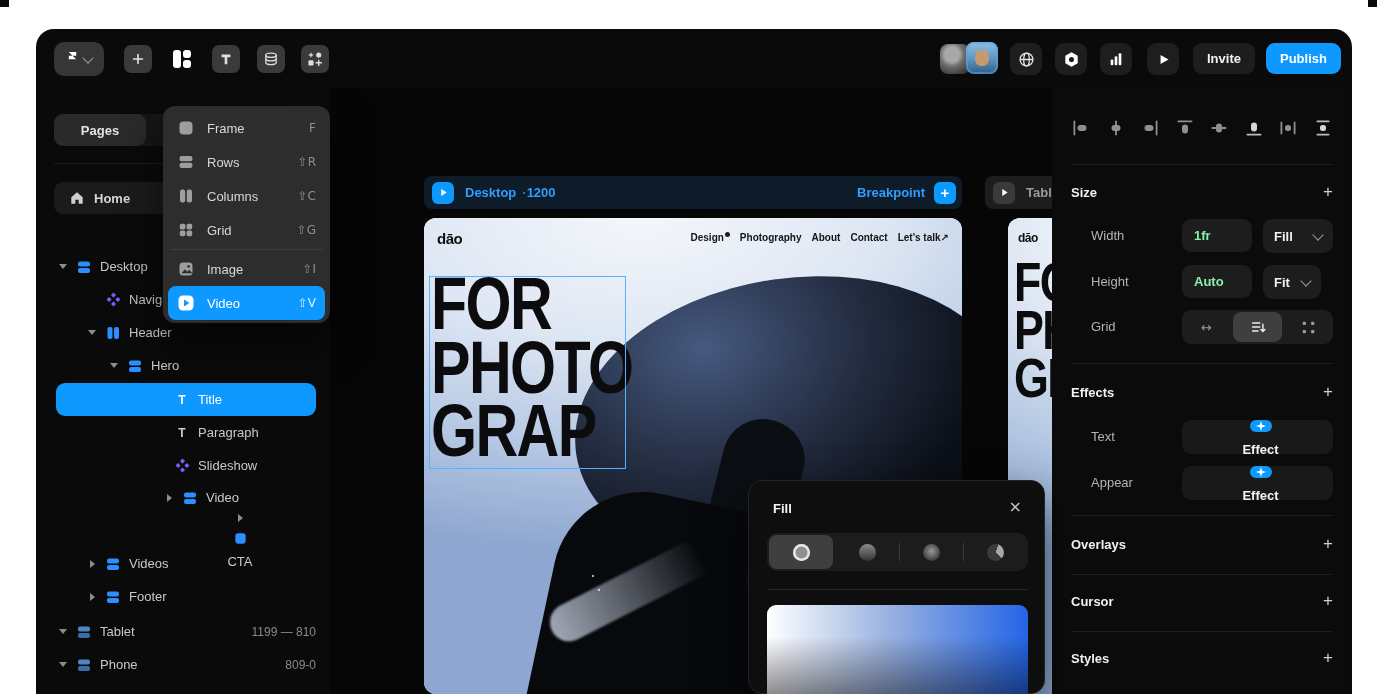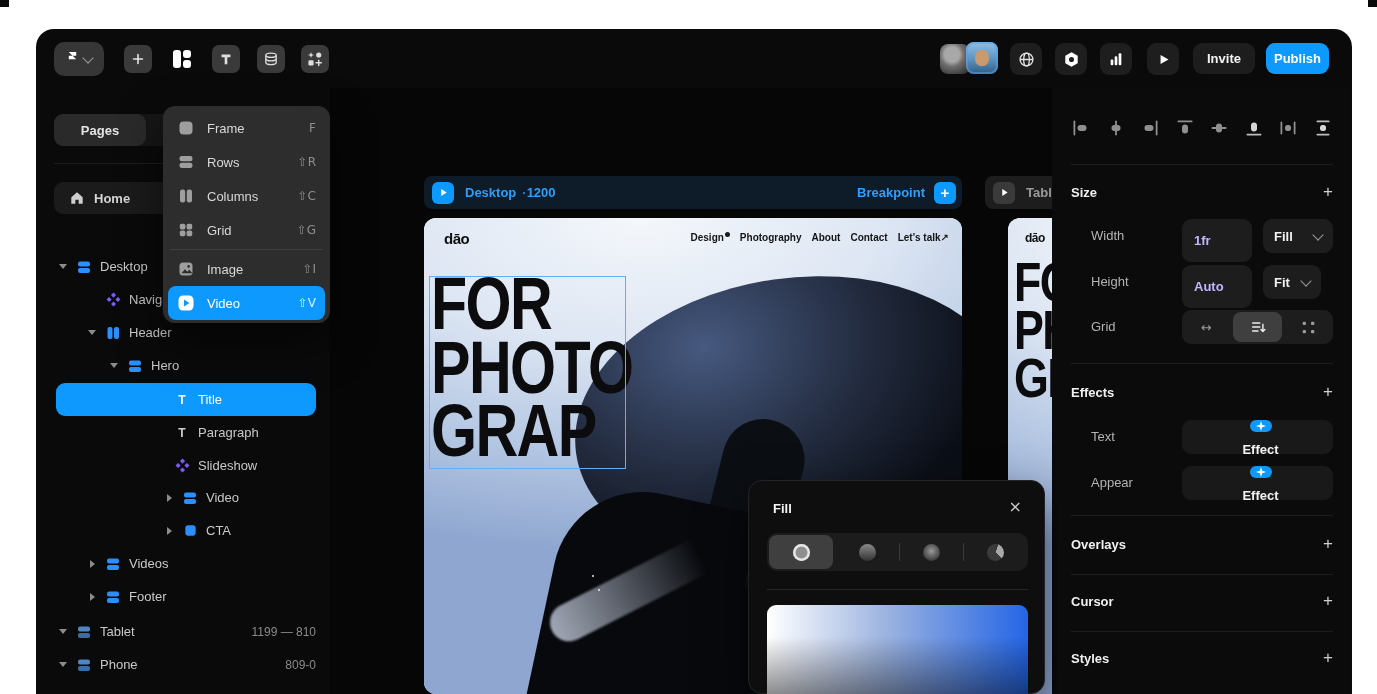--- a/index.html
+++ b/index.html
@@ -21,21 +21,21 @@
   .tb-round{position:absolute;top:14px;width:32px;height:32px;background:#1e1e1e;border-radius:9px;
     display:flex;align-items:center;justify-content:center;}
   .avatar{position:absolute;border-radius:8px;overflow:hidden;}
   .av1{left:904px;top:15px;width:30px;height:30px;background:
        radial-gradient(circle at 40% 35%,#a8a8a8 0 28%,#6e6e6e 45%,#3c3c3c 80%);filter:grayscale(1);}
   .av2{left:930px;top:13px;width:32px;height:32px;background:
        linear-gradient(180deg,#8fc0e8 0%,#5d92bd 55%,#2e5d85 100%);box-shadow:inset 0 0 0 2px rgba(90,160,230,.55);}
   .av2 .face{position:absolute;left:9px;top:8px;width:14px;height:16px;border-radius:45%;background:#c79a70;}
   .btn-invite{position:absolute;left:1157px;top:14px;height:31px;padding:0 14px;background:#1d1d1d;
     border-radius:9px;color:#f2f2f2;font-weight:600;display:flex;align-items:center;}
-  .btn-publish{position:absolute;left:1230px;top:14px;height:31px;padding:0 8px;background:#0d99ff;
+  .btn-publish{position:absolute;left:1230px;top:14px;height:31px;padding:0 14px;background:#0d99ff;
     border-radius:9px;color:#fff;font-weight:700;display:flex;align-items:center;}
   .chev{width:7px;height:7px;border-right:1.5px solid #9a9a9a;border-bottom:1.5px solid #9a9a9a;
     transform:rotate(45deg);margin-top:-3px;}
 
   
   .sidebar{position:absolute;left:0;top:59px;width:294px;height:606px;background:#0a0a0a;}
   .tabs-pill{position:absolute;left:18px;top:26px;width:256px;height:32px;background:#161616;border-radius:9px;}
   .tab-active{position:absolute;left:0;top:0;width:92px;height:32px;background:#2a2a2a;border-radius:9px;
     display:flex;align-items:center;justify-content:center;color:#e3e3e3;font-weight:600;}
   .side-divider{position:absolute;left:18px;top:75px;width:258px;height:1px;background:#1c1c1c;}
@@ -84,21 +84,21 @@
   .bodymass{position:absolute;left:110px;top:310px;width:540px;height:320px;background:#07090d;
     border-radius:90px 20px 0 0;transform:rotate(12deg);z-index:2;}
   .arm{position:absolute;left:272px;top:198px;width:82px;height:300px;background:#0b0e13;border-radius:40px;
     transform:rotate(14deg);z-index:2;}
   .hl-shoulder{position:absolute;left:118px;top:352px;width:185px;height:38px;border-radius:19px;
     background:linear-gradient(90deg,#c7cfdf 0%,rgba(199,207,223,0) 90%);opacity:.8;
     transform:rotate(-27deg);filter:blur(1px);z-index:3;}
   .hl-hand{position:absolute;left:334px;top:262px;width:9px;height:115px;border-radius:5px;
     background:linear-gradient(180deg,#8a94a8,rgba(138,148,168,0));opacity:.55;transform:rotate(16deg);z-index:3;}
   .dust{position:absolute;width:2px;height:2px;border-radius:50%;background:#fff;opacity:.9;z-index:3;}
-  .site-header{position:absolute;left:7px;top:0;right:0;height:40px;z-index:4;display:flex;align-items:center;text-align:center;}
+  .site-header{position:absolute;left:0;top:0;right:0;height:40px;z-index:4;display:flex;align-items:center;text-align:center;}
   .site-logo{font-weight:800;font-size:15px;color:#101010;letter-spacing:-.5px;margin-left:13px;}
   .site-nav{margin-left:auto;margin-right:13px;display:flex;align-items:center;gap:10px;
     font-size:10px;font-weight:700;color:#141414;}
   .nav-badge{display:inline-block;width:5px;height:5px;border-radius:50%;background:#1c1c1c;
     vertical-align:super;margin-left:1px;}
   .big-title{position:absolute;left:7px;top:54px;z-index:2;font-weight:900;color:#0c0c0e;
     font-size:74px;line-height:.86;letter-spacing:-2px;transform:scaleX(.8);transform-origin:top left;
     font-family:"Liberation Sans",sans-serif;}
   .pv-tablet .big-title{font-size:56px;top:40px;left:6px;}
   .pv-tablet .site-logo{font-size:12px;margin-left:10px;}
@@ -126,22 +126,22 @@
 
   
   .inspector{position:absolute;left:1016px;top:59px;width:295px;height:606px;background:#0b0b0b;z-index:5;}
   .align-row{position:absolute;left:19px;top:30px;width:262px;display:flex;justify-content:space-between;}
   .al-ic{width:20px;height:20px;display:flex;align-items:center;justify-content:center;cursor:pointer;}
   .insp-div{position:absolute;left:19px;width:262px;height:1px;background:#1d1d1d;}
   .sec-head{position:absolute;left:19px;width:262px;display:flex;align-items:center;justify-content:space-between;
     color:#f0f0f0;font-weight:700;}
   .sec-plus{color:#cfcfcf;font-size:17px;font-weight:400;cursor:pointer;}
   .prop-label{position:absolute;left:39px;color:#b3b3b3;font-weight:500;}
-  .inp{position:absolute;height:43px;background:#1d1d1d;border-radius:9px;display:flex;align-items:center;
-    padding-left:12px;box-sizing:border-box;color:#c4b5fd;font-weight:600;cursor:text;}
+  .inp{position:absolute;height:33px;background:#1d1d1d;border-radius:9px;display:flex;align-items:center;
+    padding-left:12px;box-sizing:border-box;color:#86efac;font-weight:600;cursor:text;}
   .sel{position:absolute;height:34px;background:#1d1d1d;border-radius:9px;display:flex;align-items:center;
     justify-content:space-between;padding:0 11px;box-sizing:border-box;color:#f2f2f2;font-weight:600;cursor:pointer;}
   .sel .chev{border-color:#9a9a9a;}
   .segbar{position:absolute;left:130px;width:151px;height:34px;background:#1d1d1d;border-radius:9px;display:flex;}
   .seg-c{flex:1;display:flex;align-items:center;justify-content:center;color:#9a9a9a;cursor:pointer;}
   .seg-c.selected{background:#3f3f3f;border-radius:8px;margin:2px;color:#ededed;}
   .fx-btn{position:absolute;left:130px;width:151px;height:34px;background:#191919;border-radius:9px;
     display:flex;align-items:center;gap:10px;padding-left:6px;box-sizing:border-box;cursor:pointer;flex-direction:column;}
   .fx-ic{width:22px;height:22px;border-radius:6px;background:#0d99ff;display:flex;align-items:center;justify-content:center;}
   .fx-lab{color:#f2f2f2;font-weight:600;}
@@ -327,21 +327,21 @@
             <span class="caret-r"></span>
           </span>
         <span class="tree-ico">
             <svg width="16" height="16" viewBox="0 0 16 16" fill="#2b8fff">
               <rect x="2" y="2.5" width="12" height="5" rx="2"></rect>
               <rect x="2" y="9" width="12" height="5" rx="2"></rect>
             </svg>
           </span>
         <span>Video</span>
       </div>
-      <div class="tree-row" style="top:426px;padding-left:110px;">
+      <div class="tree-row" style="top:426px;padding-left:110px;flex-direction:column;">
         <span class="caret-box">
             <span class="caret-r"></span>
           </span>
         <span class="tree-ico">
             <svg width="15" height="15" viewBox="0 0 16 16">
               <rect x="2.5" y="2.5" width="11" height="11" rx="3" fill="#2b8fff"></rect>
             </svg>
           </span>
         <span>CTA</span>
       </div>

